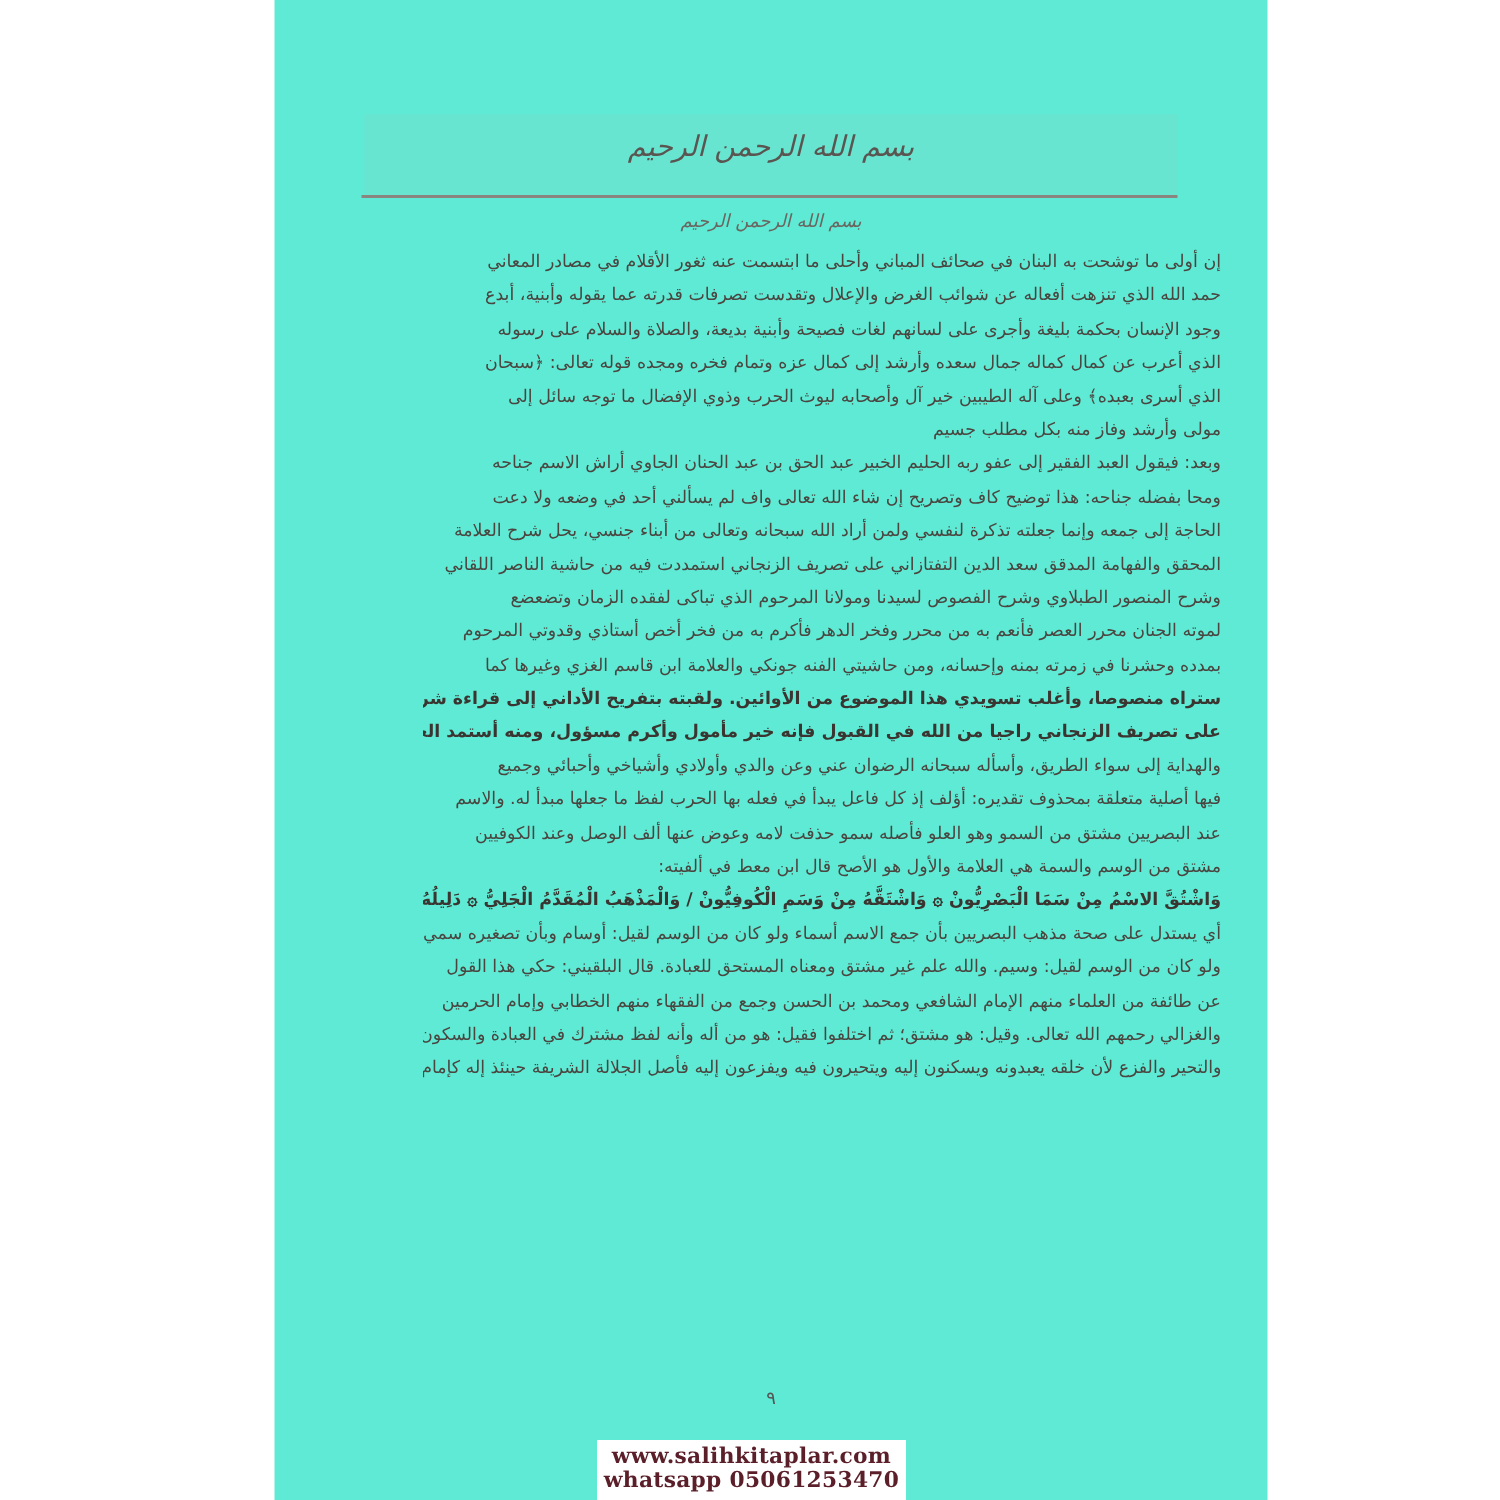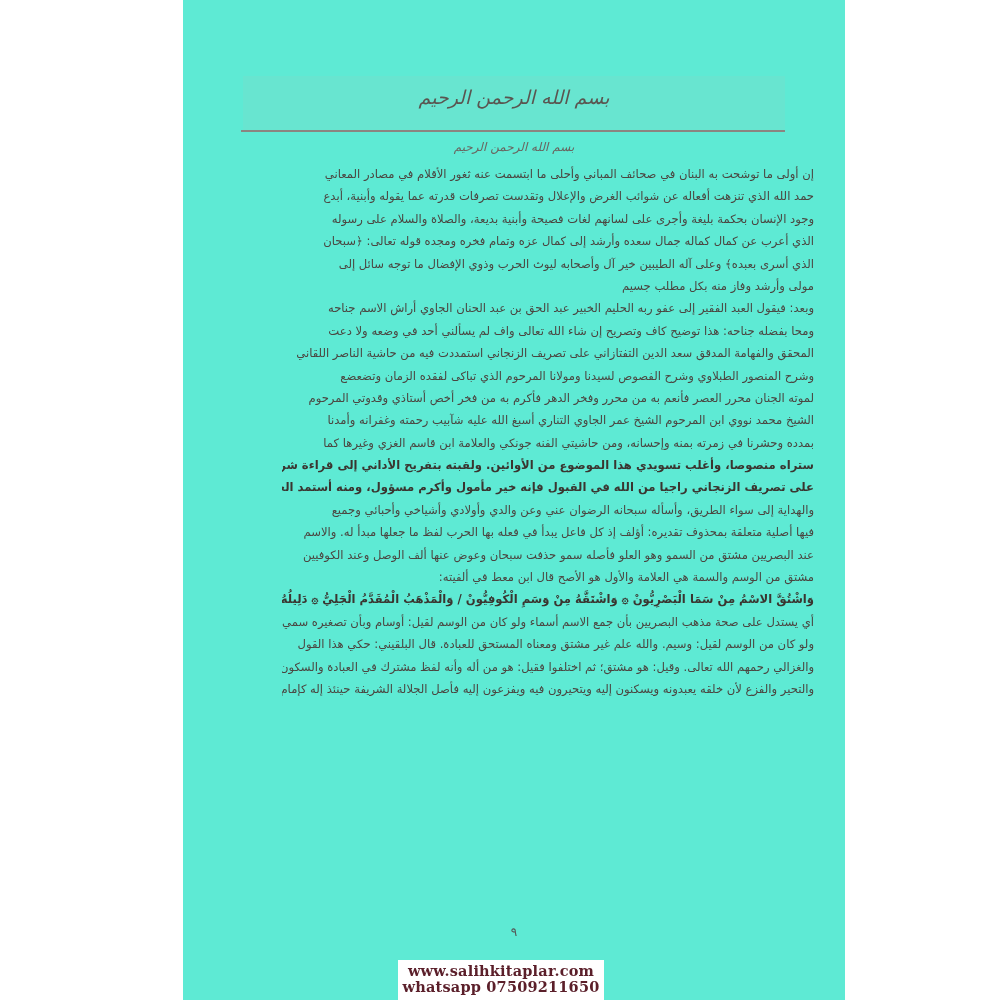--- a/index.html
+++ b/index.html
@@ -60,37 +60,38 @@
 
   <div class="text" id="body-text">
       <span class="line">إن أولى ما توشحت به البنان في صحائف المباني وأحلى ما ابتسمت عنه ثغور الأقلام في مصادر المعاني</span>
       <span class="line">حمد الله الذي تنزهت أفعاله عن شوائب الغرض والإعلال وتقدست تصرفات قدرته عما يقوله وأبنية، أبدع</span>
       <span class="line">وجود الإنسان بحكمة بليغة وأجرى على لسانهم لغات فصيحة وأبنية بديعة، والصلاة والسلام على رسوله</span>
       <span class="line">الذي أعرب عن كمال كماله جمال سعده وأرشد إلى كمال عزه وتمام فخره ومجده قوله تعالى: ﴿سبحان</span>
       <span class="line">الذي أسرى بعبده﴾ وعلى آله الطيبين خير آل وأصحابه ليوث الحرب وذوي الإفضال ما توجه سائل إلى</span>
       <span class="line">مولى وأرشد وفاز منه بكل مطلب جسيم</span>
       <span class="line">وبعد: فيقول العبد الفقير إلى عفو ربه الحليم الخبير عبد الحق بن عبد الحنان الجاوي أراش الاسم جناحه</span>
       <span class="line">ومحا بفضله جناحه: هذا توضيح كاف وتصريح إن شاء الله تعالى واف لم يسألني أحد في وضعه ولا دعت</span>
+      <span class="line">الحاجة إلى جمعه وإنما جعلته تذكرة لنفسي ولمن أراد الله سبحانه وتعالى من أبناء جنسي، يحل شرح العلامة</span>
       <span class="line">المحقق والفهامة المدقق سعد الدين التفتازاني على تصريف الزنجاني استمددت فيه من حاشية الناصر اللقاني</span>
       <span class="line">وشرح المنصور الطبلاوي وشرح الفصوص لسيدنا ومولانا المرحوم الذي تباكى لفقده الزمان وتضعضع</span>
       <span class="line">لموته الجنان محرر العصر فأنعم به من محرر وفخر الدهر فأكرم به من فخر أخص أستاذي وقدوتي المرحوم</span>
-      <span class="line">الشيخ محمد نووي ابن المرحوم الشيخ عمر الجاوي التناري أسبغ الله عليه شآبيب رحمته وغفرانه وأمدنا</span>
       <span class="line">بمدده وحشرنا في زمرته بمنه وإحسانه، ومن حاشيتي الفنه جونكي والعلامة ابن قاسم الغزي وغيرها كما</span>
       <span class="line bold">ستراه منصوصا، وأغلب تسويدي هذا الموضوع من الأوائين. ولقبته بتفريح الأداني إلى قراءة شرح التفتازاني</span>
       <span class="line bold">على تصريف الزنجاني راجيا من الله في القبول فإنه خير مأمول وأكرم مسؤول، ومنه أستمد العناية والتوفيق</span>
       <span class="line">والهداية إلى سواء الطريق، وأسأله سبحانه الرضوان عني وعن والدي وأولادي وأشياخي وأحبائي وجميع</span>
       <span class="line">فيها أصلية متعلقة بمحذوف تقديره: أؤلف إذ كل فاعل يبدأ في فعله بها الحرب لفظ ما جعلها مبدأ له. والاسم</span>
-      <span class="line">عند البصريين مشتق من السمو وهو العلو فأصله سمو حذفت سبحان وعوض عنها ألف الوصل وعند الكوفيين</span>
+      <span class="line">عند البصريين مشتق من السمو وهو العلو فأصله سمو حذفت لامه وعوض عنها ألف الوصل وعند الكوفيين</span>
       <span class="line">مشتق من الوسم والسمة هي العلامة والأول هو الأصح قال ابن معط في ألفيته:</span>
       <span class="line bold">وَاشْتُقَّ الاسْمُ مِنْ سَمَا الْبَصْرِيُّونْ ۞ وَاشْتَقَّهُ مِنْ وَسَمِ الْكُوفِيُّونْ / وَالْمَذْهَبُ الْمُقَدَّمُ الْجَلِيُّ ۞ دَلِيلُهُ الْأَسْمَاءُ وَالسُّمَيُّ</span>
       <span class="line">أي يستدل على صحة مذهب البصريين بأن جمع الاسم أسماء ولو كان من الوسم لقيل: أوسام وبأن تصغيره سمي</span>
       <span class="line">ولو كان من الوسم لقيل: وسيم. والله علم غير مشتق ومعناه المستحق للعبادة. قال البلقيني: حكي هذا القول</span>
+      <span class="line">عن طائفة من العلماء منهم الإمام الشافعي ومحمد بن الحسن وجمع من الفقهاء منهم الخطابي وإمام الحرمين</span>
       <span class="line">والغزالي رحمهم الله تعالى. وقيل: هو مشتق؛ ثم اختلفوا فقيل: هو من أله وأنه لفظ مشترك في العبادة والسكون</span>
       <span class="line">والتحير والفزع لأن خلقه يعبدونه ويسكنون إليه ويتحيرون فيه ويفزعون إليه فأصل الجلالة الشريفة حينئذ إله كإمام</span>
     </div>
 
   <div class="page-number">٩</div>
 </div>
 
 <div class="watermark">
   <div>www.salihkitaplar.com</div>
-  <div>whatsapp 07509211650</div>
+  <div>whatsapp 05061253470</div>
 </div>
 
 </body></html>

